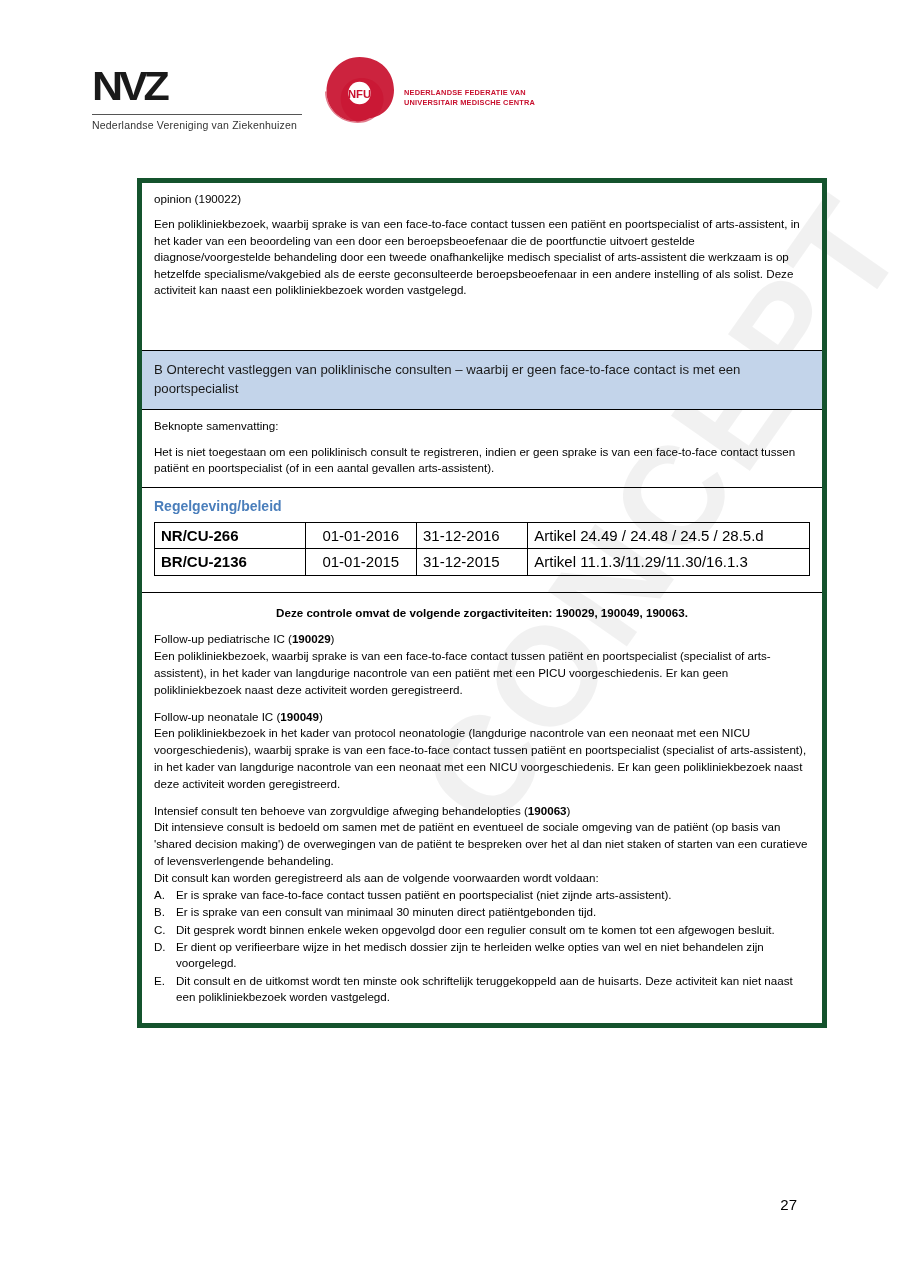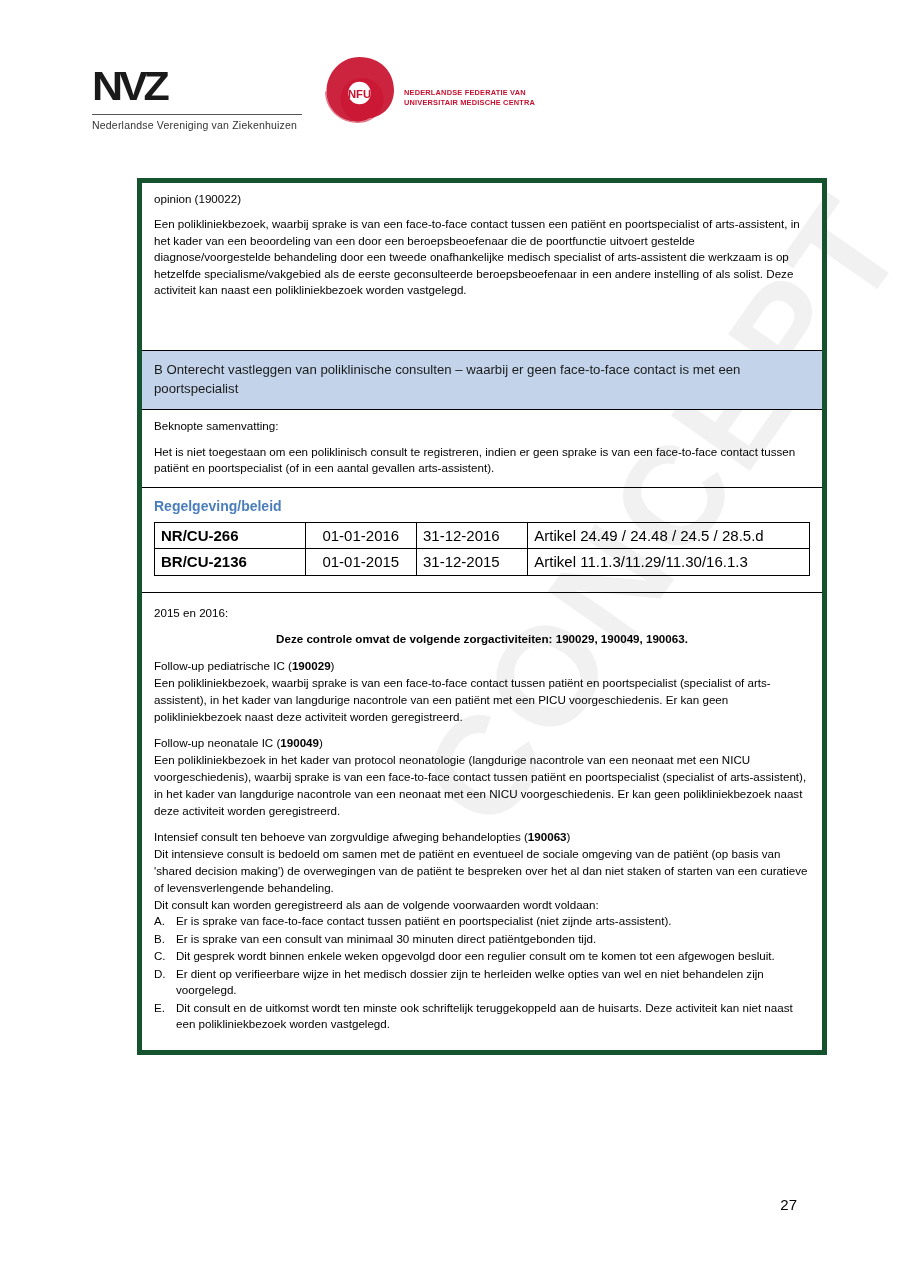--- a/index.html
+++ b/index.html
@@ -275,21 +275,20 @@
             <td class="c3">31-12-2015</td>
             <td class="c4">Artikel 11.1.3/11.29/11.30/16.1.3</td>
           </tr>
         </tbody>
       </table>
     </div>
   </div>
 
   <div class="sect">
     <div class="body-block">
-      <p>2015 en 2016:</p>
       <p class="bold">Deze controle omvat de volgende zorgactiviteiten: 190029, 190049, 190063.</p>
 
       <p style="margin-bottom:0;">
         <span>Follow-up pediatrische IC (</span><span class="bold">190029</span><span>)</span>
       </p>
       <p>Een polikliniekbezoek, waarbij sprake is van een face-to-face contact tussen patiënt en poortspecialist (specialist of arts-assistent), in het kader van langdurige nacontrole van een patiënt met een PICU voorgeschiedenis. Er kan geen polikliniekbezoek naast deze activiteit worden geregistreerd.</p>
 
       <p style="margin-bottom:0;">
         <span>Follow-up neonatale IC (</span><span class="bold">190049</span><span>)</span>
       </p>

